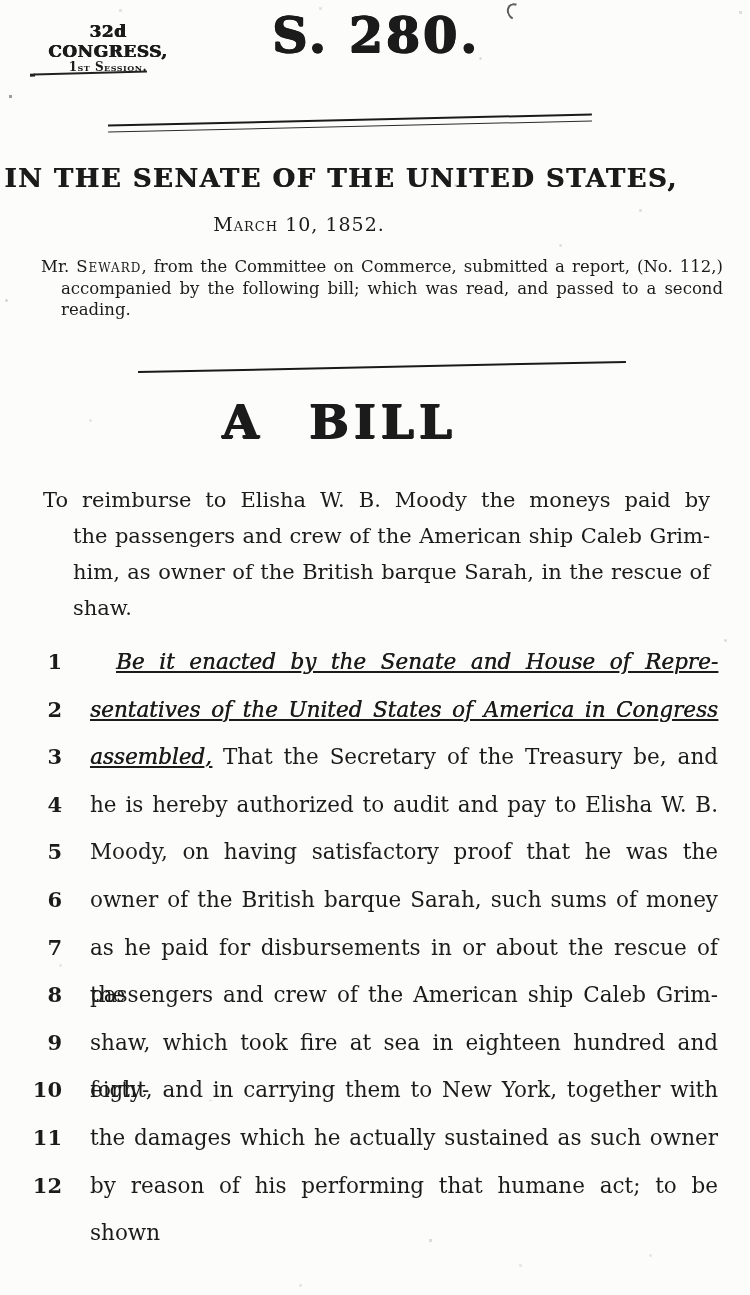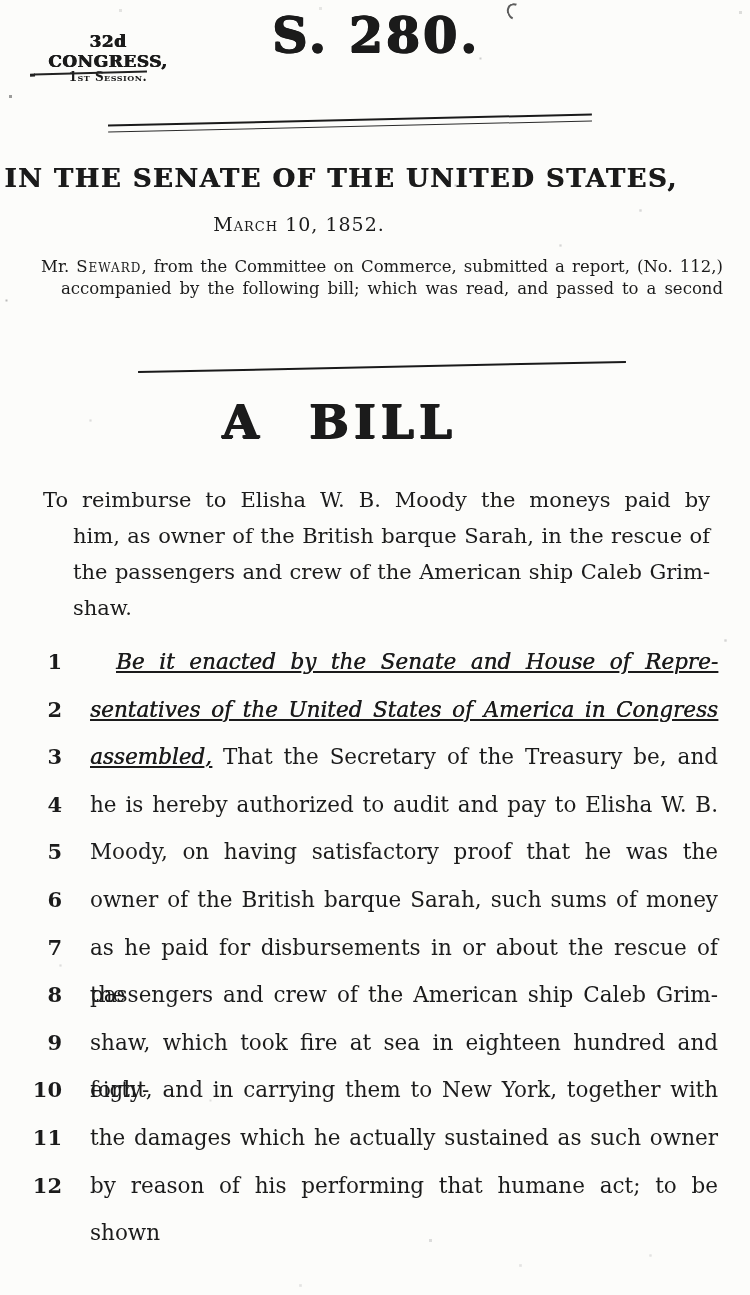--- a/index.html
+++ b/index.html
@@ -8,21 +8,21 @@
     background:#fcfcfa;
     font-family:"DejaVu Serif","Liberation Serif",serif;
     color:#1b1b1b;
     position:relative;
     overflow:hidden;
   }
   .thick{ text-shadow:0.5px 0 currentColor, -0.3px 0 currentColor; }
 
   
   .congress-block{
-    position:absolute; top:32px; left:28px; width:160px;
+    position:absolute; top:22px; left:28px; width:160px;
     text-align:center; line-height:1.15;
   }
   .congress-line{ font-size:17px; font-weight:bold; letter-spacing:0.5px; }
   .session-line{ font-size:12px; font-weight:bold; font-variant:small-caps; letter-spacing:0.5px; }
   .short-rule{
     position:absolute; top:72px; left:34px; width:113px; height:0;
     border-top:2px solid #222; transform:rotate(-1.6deg);
   }
   .short-rule:before{content:""; position:absolute; left:-4px; top:-2px; width:5px; height:3px; background:#222;}
   .bill-number{
@@ -134,30 +134,31 @@
 <div class="bill-number">S. 280.</div>
 
 <div class="double-rule"></div>
 
 <div class="senate-line">IN THE SENATE OF THE UNITED STATES,</div>
 <div class="date-line">March 10, 1852.</div>
 
 <div class="report">
   <div class="rline"><span>Mr. </span><span class="sc">Seward</span><span>, from the Committee on Commerce, submitted a report, (No. 112,)</span></div>
   <div class="rline cont">accompanied by the following bill; which was read, and passed to a second</div>
+  <div class="rline cont last">reading.</div>
 </div>
 
 <div class="single-rule"></div>
 
 <div class="bill-heading">A BILL</div>
 
 <div class="preamble">
   <div class="pline">To reimburse to Elisha W. B. Moody the moneys paid by</div>
+  <div class="pline cont">the passengers and crew of the American ship Caleb Grim-</div>
   <div class="pline cont">him, as owner of the British barque Sarah, in the rescue of</div>
-  <div class="pline cont">the passengers and crew of the American ship Caleb Grim-</div>
   <div class="pline cont last">shaw.</div>
 </div>
 
 <div class="body-block">
   <div class="body-line">
     <span class="line-num">1</span>
     <span class="line-text indent-first"><span class="seg-italic">Be it enacted by the Senate and House of Repre-</span><span></span></span>
   </div>
   <div class="body-line">
     <span class="line-num">2</span>

